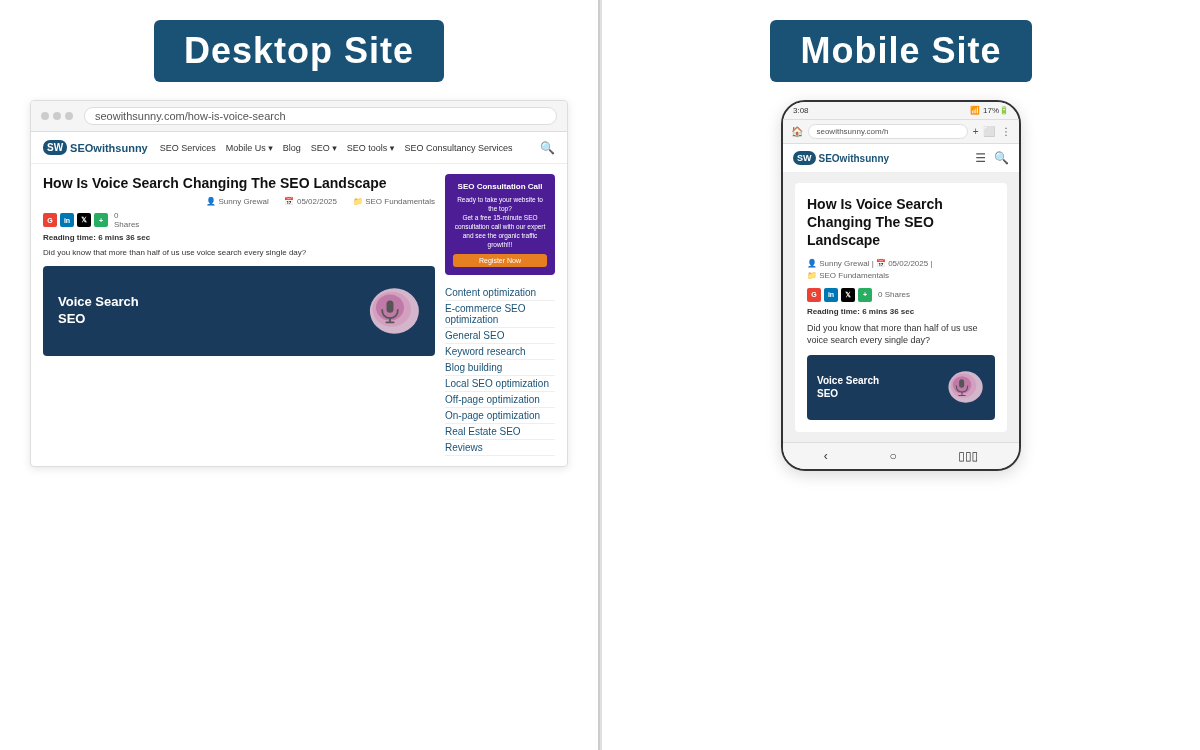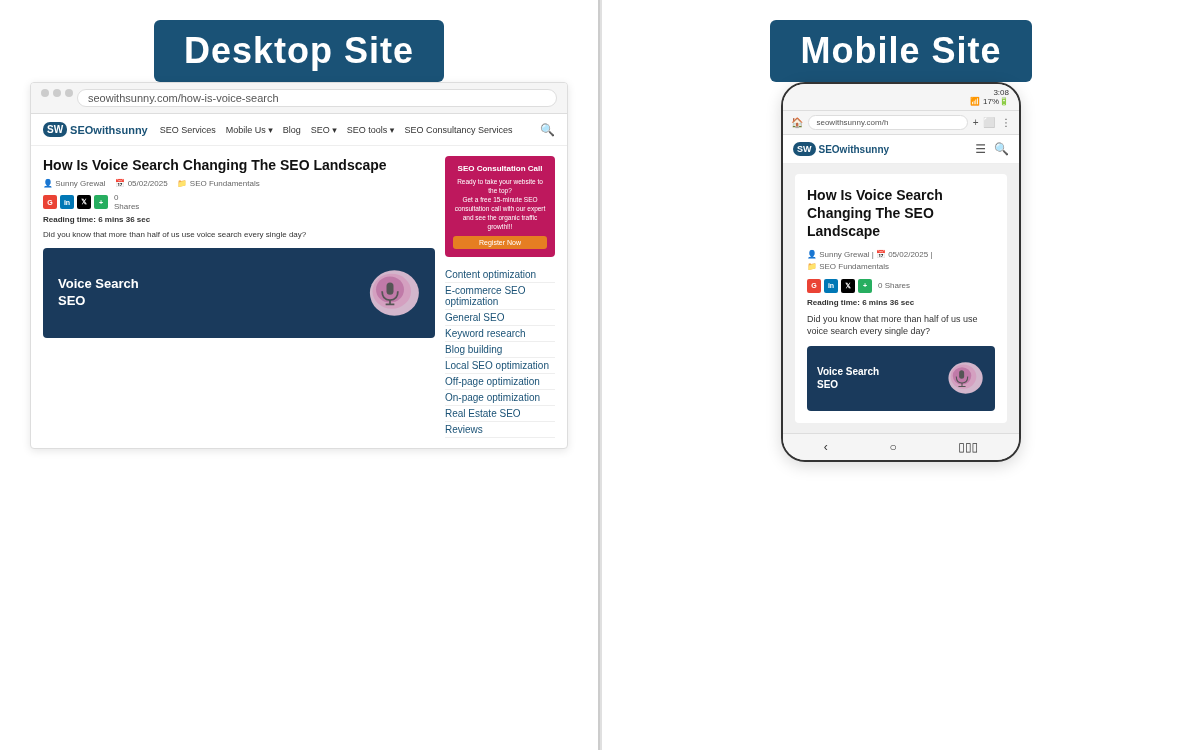--- a/index.html
+++ b/index.html
@@ -25,41 +25,42 @@
       border-right: 2px solid #ccc;
     }
 
     .panel-title {
       background: #1a5276;
       color: #fff;
       font-size: 36px;
       font-weight: 900;
       padding: 10px 30px;
       border-radius: 6px;
+      margin-bottom: 18px;
       letter-spacing: 1px;
       text-align: left;
     }
 
     
     .desktop-browser {
       width: 100%;
       border: 1px solid #ddd;
       border-radius: 4px;
       background: #fff;
       box-shadow: 0 2px 8px rgba(0,0,0,0.1);
       overflow: hidden;
     }
 
     .browser-bar {
       background: #f5f5f5;
       border-bottom: 1px solid #ddd;
       padding: 6px 10px;
       display: flex;
-      align-items: flex-start;
-      gap: 4px;
+      align-items: center;
+      gap: 11px;
     }
 
     .browser-dots {
       display: flex; gap: 4px;
     }
     .browser-dot {
       width: 8px; height: 8px; border-radius: 50%; background: #ccc;
     }
 
     .browser-url {
@@ -136,22 +137,23 @@
       font-weight: bold;
       color: #111;
       margin-bottom: 5px;
       line-height: 1.3;
     }
 
     .article-meta {
       font-size: 8px;
       color: #666;
       display: flex;
-      gap: 10px;
+      gap: 16px;
       margin-bottom: 5px;
+      justify-content: flex-end;
     }
 
     .social-icons {
       display: flex;
       align-items: center;
       gap: 3px;
       margin-bottom: 4px;
     }
 
     .social-icon {
@@ -222,21 +224,21 @@
       height: 70px;
     }
 
     
     .desktop-sidebar {
       width: 110px;
       flex-shrink: 0;
     }
 
     .consultation-box {
-      background: #be185d;
+      background: #4c1d95;
       color: #fff;
       padding: 8px;
       border-radius: 4px;
       margin-bottom: 10px;
       font-size: 7px;
       text-align: center;
     }
 
     .consultation-title {
       font-weight: bold;
@@ -281,21 +283,20 @@
 
     .phone-status-bar {
       background: #f5f5f5;
       display: flex;
       justify-content: space-between;
       align-items: flex-end;
       padding: 4px 10px;
       font-size: 8px;
       color: #333;
       border-bottom: 1px solid #ddd;
-      flex-direction: column;
     }
 
     .phone-browser-bar {
       background: #f5f5f5;
       border-bottom: 1px solid #ddd;
       padding: 4px 8px;
       display: flex;
       align-items: center;
       gap: 5px;
     }

